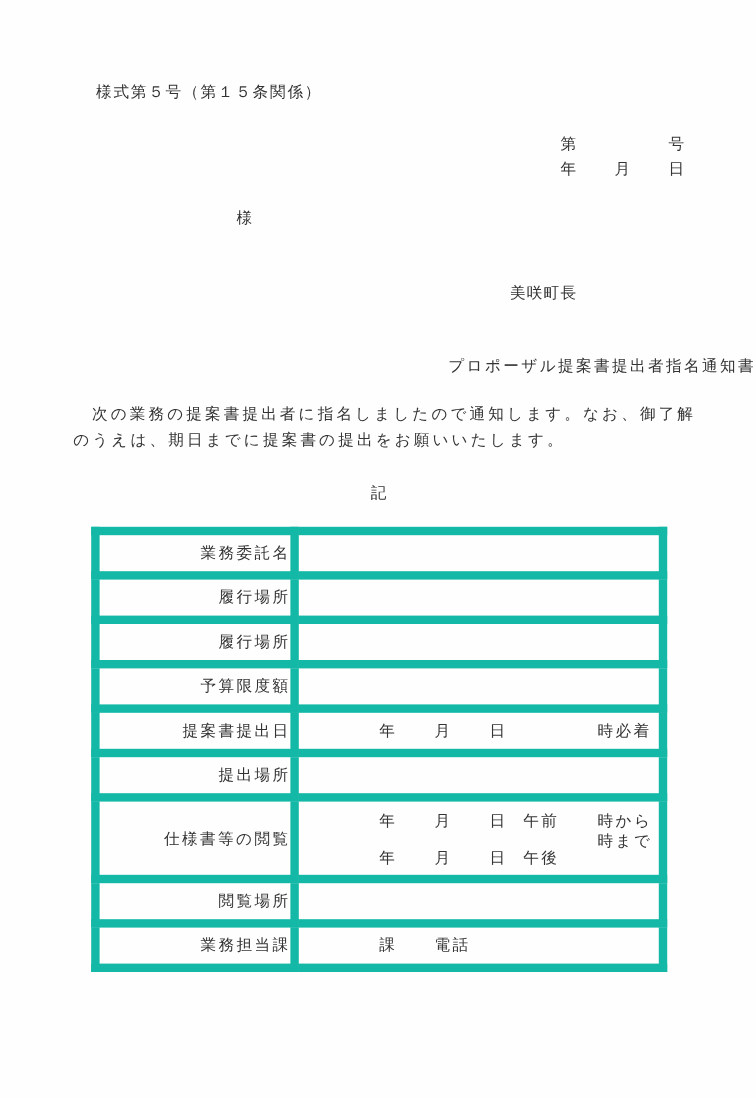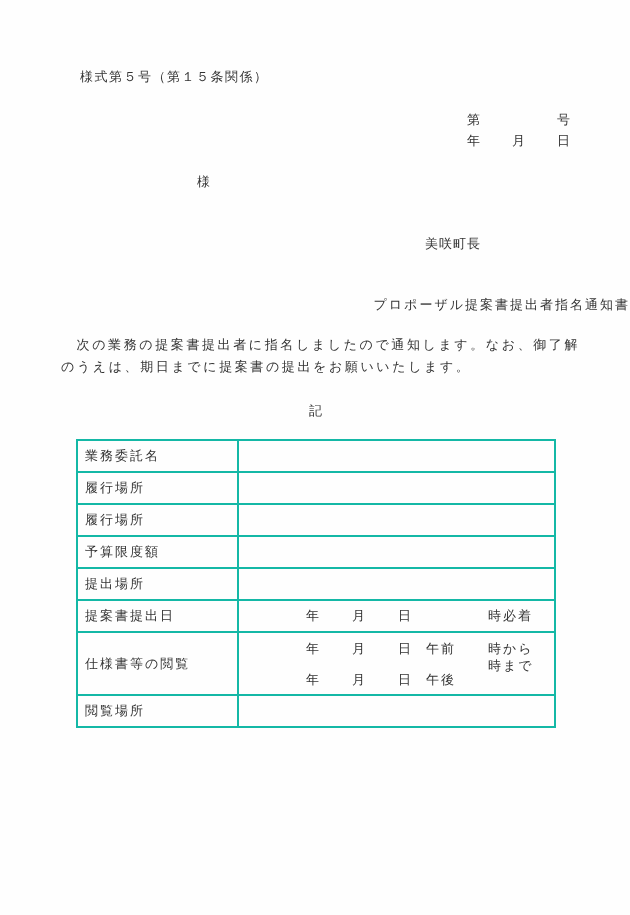--- a/index.html
+++ b/index.html
@@ -16,21 +16,21 @@
     .date-day { left: 557px; top: 132px; }
     .addressee { left: 197px; top: 173px; }
     .issuer { left: 425px; top: 235px; letter-spacing: 1px; }
     .title { left: 0; width: 630px; top: 296px; text-align: right; letter-spacing: 2px; }
     .body-text { left: 61px; top: 335px; width: 520px; line-height: 22px; letter-spacing: 2.6px; white-space: normal; font-family: Liberation Mono, monospace; }
     .record { left: 309px; top: 402px; }
     table.details {
       position: absolute; left: 76px; top: 439px; width: 480px; border-collapse: collapse;
       font-size: 13px; letter-spacing: 2px;
     }
-    table.details td { border: 2px solid #14b8a6; padding: 0 0 0 7px; height: 30px; vertical-align: middle; }
+    table.details td { border: 7px solid #14b8a6; padding: 0 0 0 7px; height: 30px; vertical-align: middle; text-align: right; }
     table.details td.label { width: 152px; }
     table.details td.value { padding: 0; position: relative; }
     .v { position: absolute; top: 50%; transform: translateY(-50%); }
     .two-line { height: 61px !important; }
     .line { position: absolute; }
   </style>
 </head>
 <body>
 
 <div class="abs form-number">様式第５号（第１５条関係）</div>
@@ -57,45 +57,52 @@
   </tr>
   <tr>
     <td class="label">履行場所</td>
     <td class="value"></td>
   </tr>
   <tr>
     <td class="label">予算限度額</td>
     <td class="value"></td>
   </tr>
   <tr>
-    <td class="label">提出場所</td>
-    <td class="value"></td>
-  </tr>
-  <tr>
     <td class="label">提案書提出日</td>
     <td class="value">
       <span class="v" style="left:67px">年</span>
       <span class="v" style="left:113px">月</span>
       <span class="v" style="left:159px">日</span>
       <span class="v" style="left:249px">時必着</span>
     </td>
+  </tr>
+  <tr>
+    <td class="label">提出場所</td>
+    <td class="value"></td>
   </tr>
   <tr>
     <td class="label two-line">仕様書等の閲覧</td>
     <td class="value two-line">
       <span class="line" style="left:67px;top:7px">年</span>
       <span class="line" style="left:113px;top:7px">月</span>
       <span class="line" style="left:159px;top:7px">日</span>
       <span class="line" style="left:187px;top:7px">午前</span>
       <span class="line" style="left:249px;top:7px">時から</span>
       <span class="line" style="left:67px;top:38px">年</span>
       <span class="line" style="left:113px;top:38px">月</span>
       <span class="line" style="left:159px;top:38px">日</span>
       <span class="line" style="left:187px;top:38px">午後</span>
       <span class="line" style="left:249px;top:24px">時まで</span>
     </td>
   </tr>
   <tr>
     <td class="label">閲覧場所</td>
     <td class="value"></td>
   </tr>
+  <tr>
+    <td class="label">業務担当課</td>
+    <td class="value">
+      <span class="v" style="left:67px">課</span>
+      <span class="v" style="left:113px">電話</span>
+    </td>
+  </tr>
 </tbody>
   </table>
 
 </body></html>

